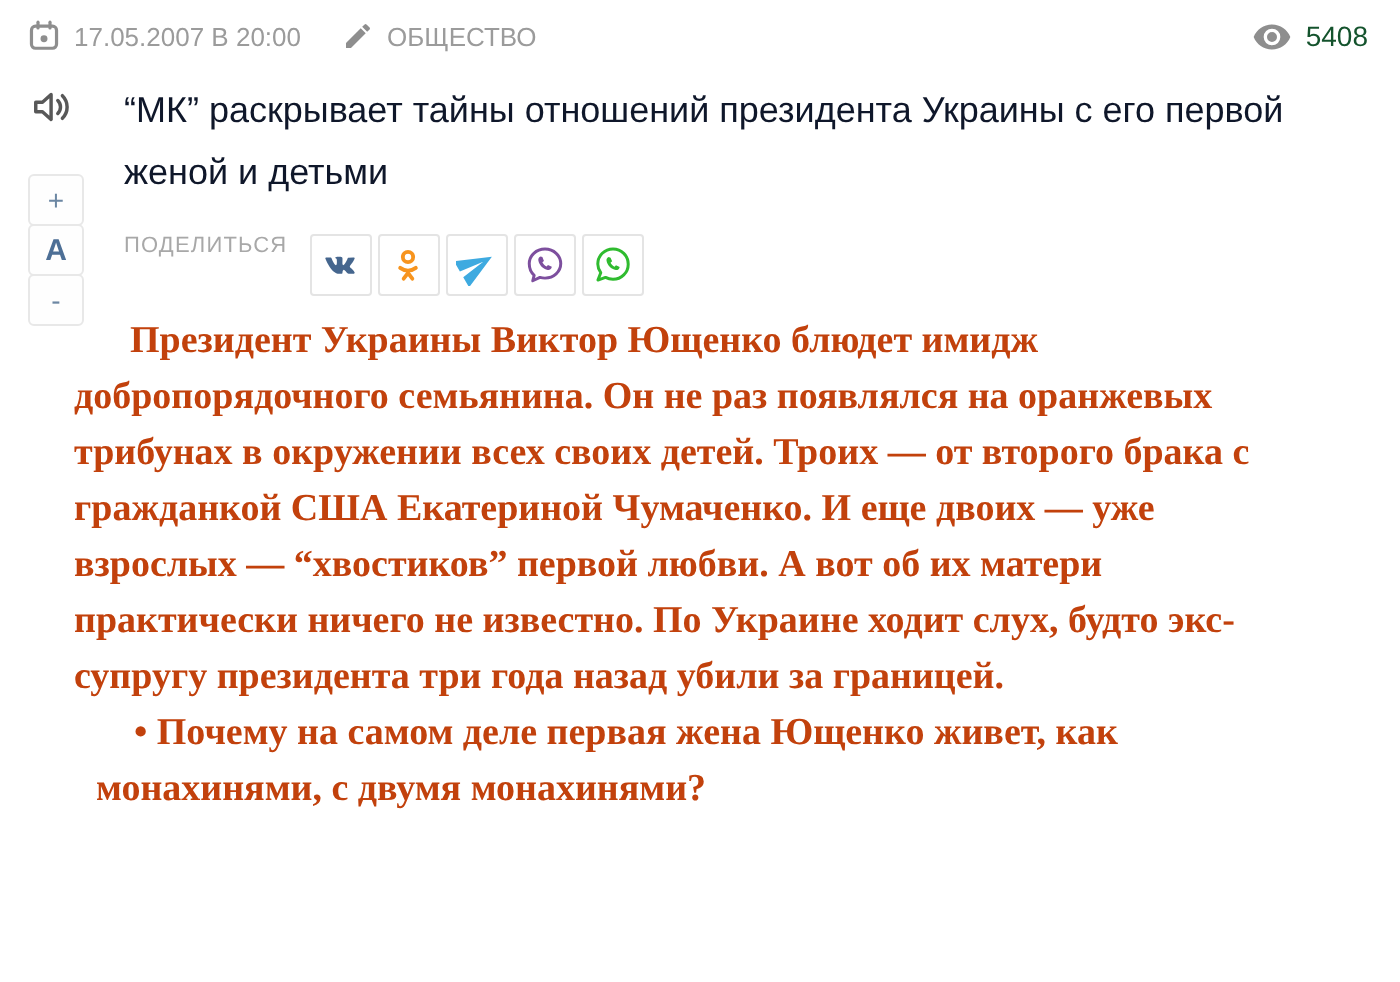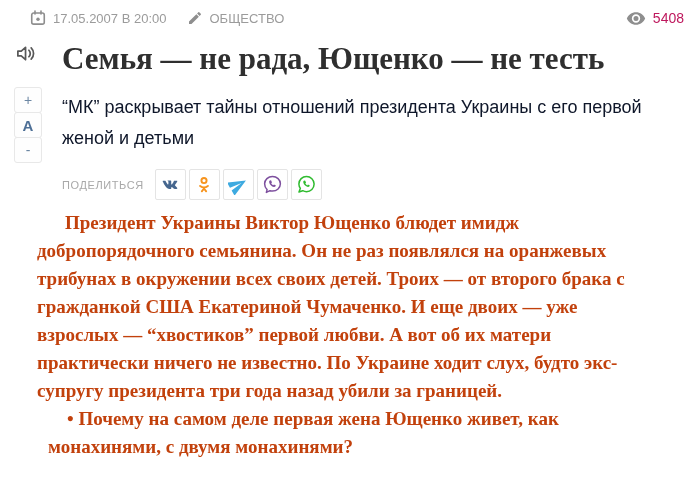--- a/index.html
+++ b/index.html
@@ -2,26 +2,26 @@
 <html><head>
 <meta charset="utf-8">
 <style>
   * { margin:0; padding:0; box-sizing:border-box; }
   html,body { background:#fff; }
   .page {
     position:relative; width:700px; height:491px; overflow:hidden;
     background:#fff; font-family:"Liberation Sans", sans-serif;
   }
   
-  .meta-row { display:flex; align-items:center; padding:10px 16px 0 30px; }
+  .meta-row { display:flex; align-items:center; padding:10px 16px 0 14px; }
   .meta-item { display:flex; align-items:center; gap:7px; font-size:13px; color:#9b9b9b; }
   .meta-item svg { display:block; }
   .category { margin-left:20px; text-decoration:none; cursor:pointer; }
   .spacer { flex:1; }
-  .views .count { color:#be185d; font-size:14px; }
+  .views .count { color:#14532d; font-size:14px; }
   
   .left-rail { position:absolute; left:14px; top:42px; width:44px; }
   .tts-btn { background:none; border:none; padding:0; margin:0 0 0 1px; cursor:pointer; display:block; }
   .font-controls { display:flex; flex-direction:column; width:28px; margin-top:20px; }
   .font-controls button {
     width:28px; height:26px; border:1px solid #e8e8e8; background:#fefefe;
     border-radius:3px; margin-top:-1px; cursor:pointer;
     font-family:"Liberation Sans", sans-serif; font-size:14px; color:#6c87a3; line-height:1;
   }
   .font-controls button.letter { font-weight:bold; font-size:15px; color:#4d6f96; }
@@ -29,21 +29,21 @@
   .article { margin:14px 30px 0 62px; }
   .article h1 {
     font-family:"Liberation Serif", serif; font-weight:700;
     font-size:31px; line-height:38px; color:#2f2f2f; max-width:565px;
   }
   .article h2 {
     margin-top:14px; font-weight:400; font-size:18px; line-height:31px;
     color:#0f172a; max-width:585px;
   }
   
-  .share-row { display:flex; align-items:center; margin-top:15px; }
+  .share-row { display:flex; margin-top:15px; }
   .share-label { font-size:11px; color:#a8a8a8; letter-spacing:.6px; margin-right:8px; }
   .share-btn {
     width:31px; height:31px; border:1px solid #e4e4e4; border-radius:2px;
     background:#fff; display:flex; align-items:center; justify-content:center;
     margin-left:3px; cursor:pointer; text-decoration:none;
   }
   .share-btn svg { display:block; }
   
   .body-text {
     margin:9px 0 0 37px; width:612px;
@@ -92,21 +92,20 @@
       </svg>
     </button>
     <div class="font-controls">
       <button>+</button>
       <button class="letter">A</button>
       <button>-</button>
     </div>
   </aside>
 
   <main class="article">
-    <h1>Семья — не рада, Ющенко — не тесть</h1>
     <h2>“МК” раскрывает тайны отношений президента Украины с его первой женой и детьми</h2>
 
     <div class="share-row">
       <span class="share-label">ПОДЕЛИТЬСЯ</span>
 
       <a class="share-btn">
         <svg width="22" height="22" viewBox="0 0 24 24">
           <path fill="#45668e" d="M12.785 16.241s.288-.032.436-.194c.136-.148.132-.427.132-.427s-.02-1.304.576-1.496c.588-.19 1.341 1.26 2.14 1.818.605.422 1.064.33 1.064.33l2.137-.03s1.117-.071.587-.964c-.043-.073-.308-.661-1.588-1.87-1.34-1.264-1.16-1.059.453-3.246.983-1.332 1.376-2.145 1.253-2.493-.117-.332-.84-.244-.84-.244l-2.406.015s-.178-.025-.31.056c-.13.079-.212.262-.212.262s-.382 1.03-.89 1.907c-1.07 1.85-1.499 1.948-1.674 1.832-.407-.267-.305-1.075-.305-1.649 0-1.793.267-2.54-.521-2.733-.262-.065-.454-.107-1.123-.114-.858-.009-1.585.003-1.996.208-.274.136-.485.44-.356.457.159.022.519.099.71.363.246.341.237 1.107.237 1.107s.142 2.11-.33 2.371c-.325.18-.77-.187-1.725-1.865-.489-.859-.859-1.81-.859-1.81s-.07-.176-.198-.272c-.154-.115-.37-.151-.37-.151l-2.286.015s-.343.01-.469.161c-.112.135-.009.413-.009.413s1.79 4.258 3.817 6.403c1.858 1.967 3.968 1.838 3.968 1.838z"></path>
         </svg>
       </a>

